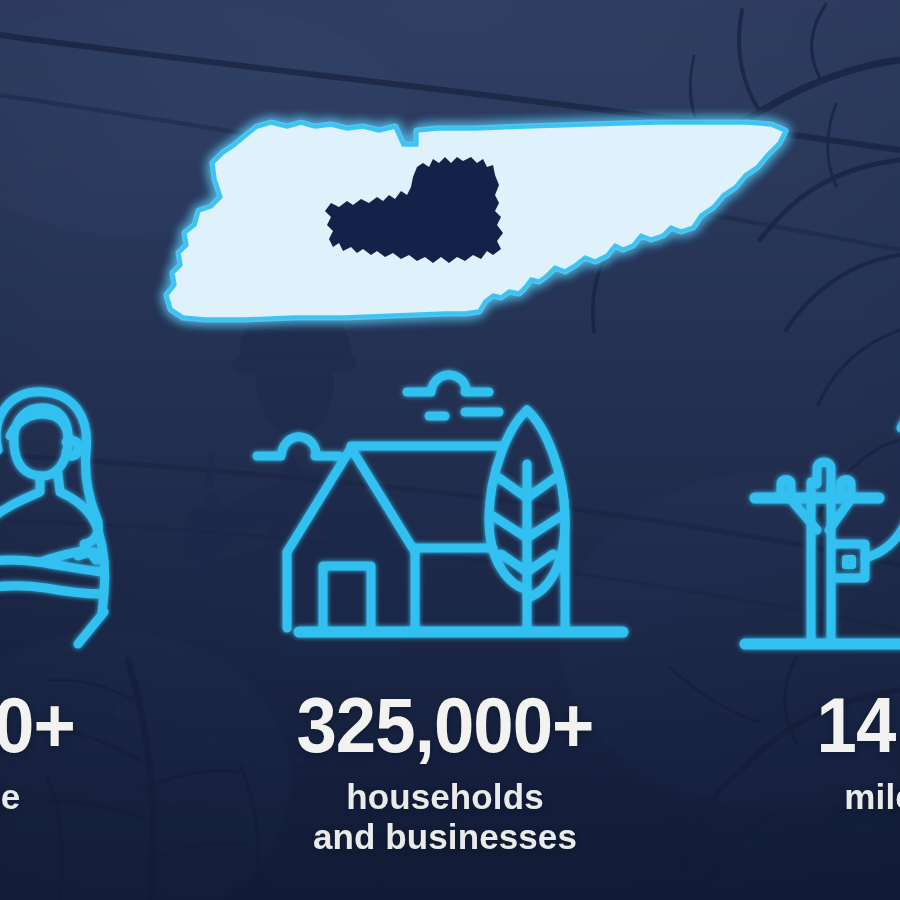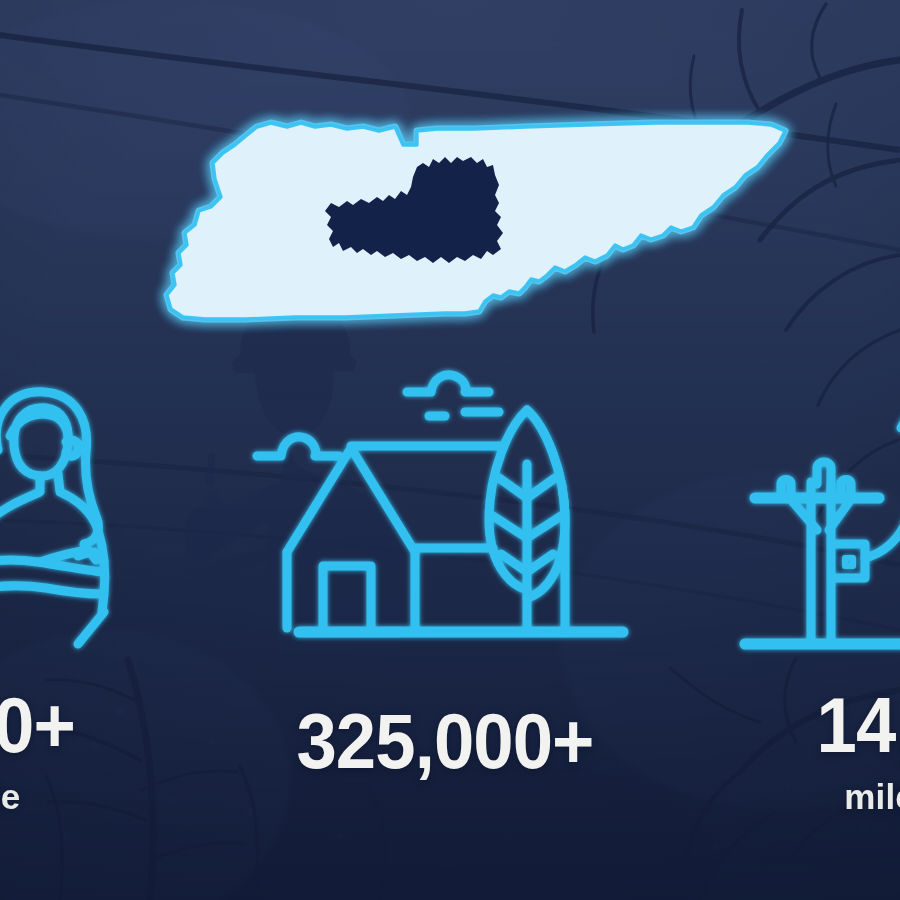--- a/index.html
+++ b/index.html
@@ -51,21 +51,21 @@
     text-shadow:0 2px 7px rgba(10,18,40,.55);
     white-space:nowrap;
   }
   .stat .lbl{
     margin-top:14px;font-size:35px;line-height:1.16;font-weight:700;
     letter-spacing:.1px;color:#e9ebe8;
     text-shadow:0 2px 6px rgba(10,18,40,.55);
     white-space:pre-line;
   }
   .stat-left{left:-170px;top:0;width:330px;}
-  .stat-center{left:250px;top:16px;width:390px;}
+  .stat-center{left:250px;top:0;width:390px;}
   .stat-right{left:740px;top:0;width:330px;}
 </style>
 </head>
 <body>
 
 <div class="stage">
 
   <div class="bg-photo">
     <div class="bg-base"></div>
 
@@ -365,20 +365,22 @@
 
   <div class="stats">
 
     <div class="stat stat-left">
       <div class="num">000+</div>
       <div class="lbl">ple</div>
     </div>
 
     <div class="stat stat-center">
       <div class="num">325,000+</div>
+      <div class="lbl">households
+and businesses</div>
     </div>
 
     <div class="stat stat-right">
       <div class="num">14,00</div>
       <div class="lbl">miles o</div>
     </div>
 
   </div>
 
 </div>

